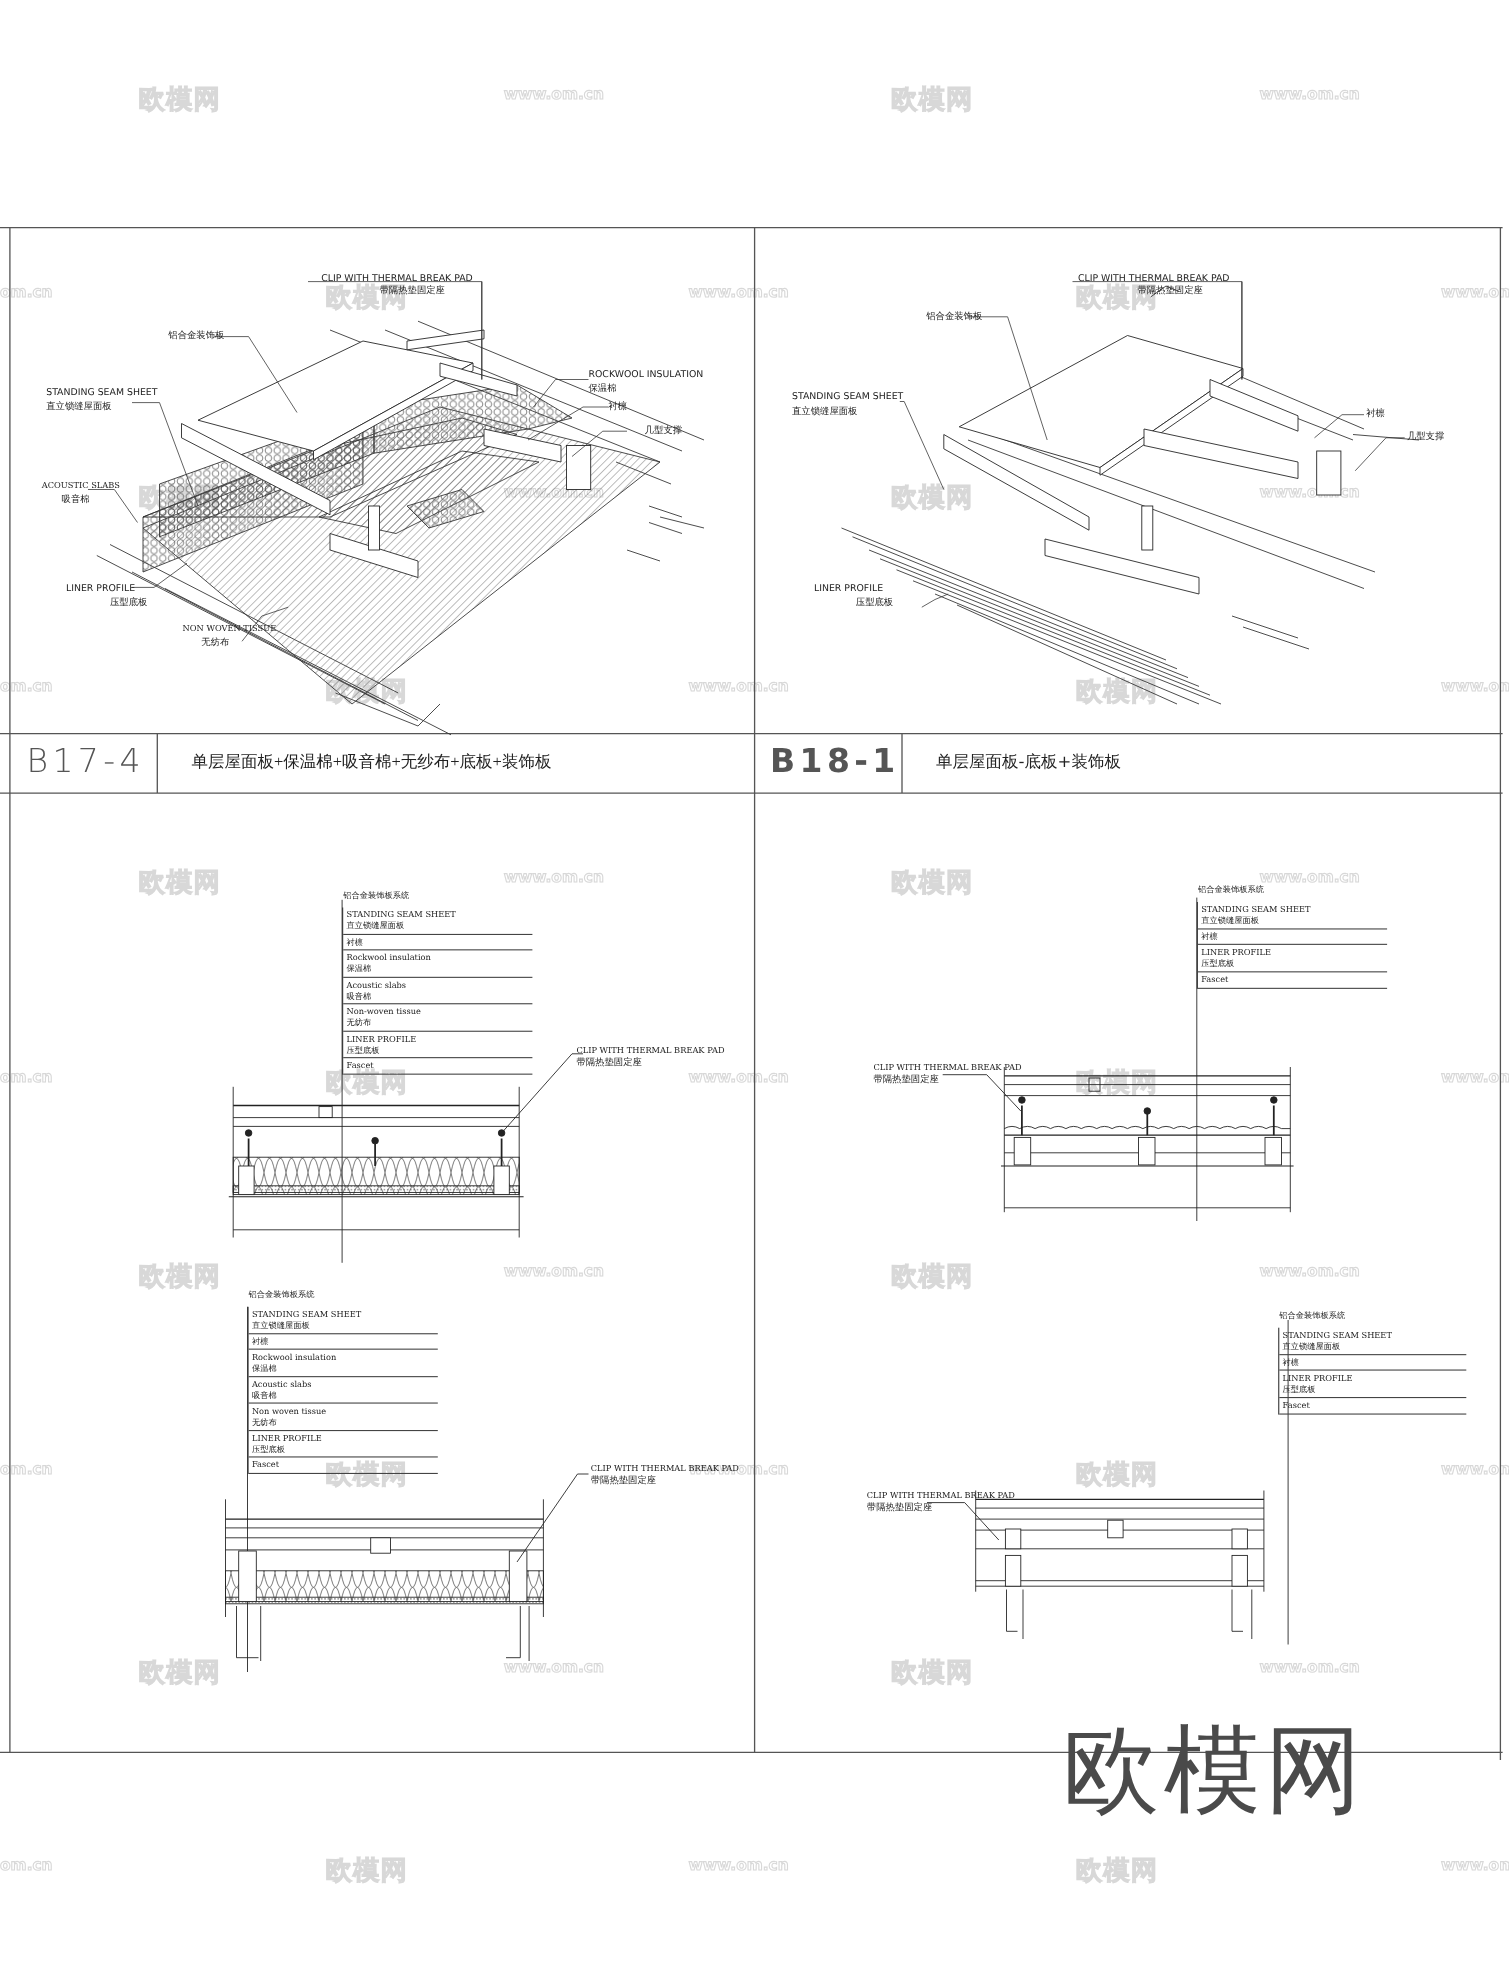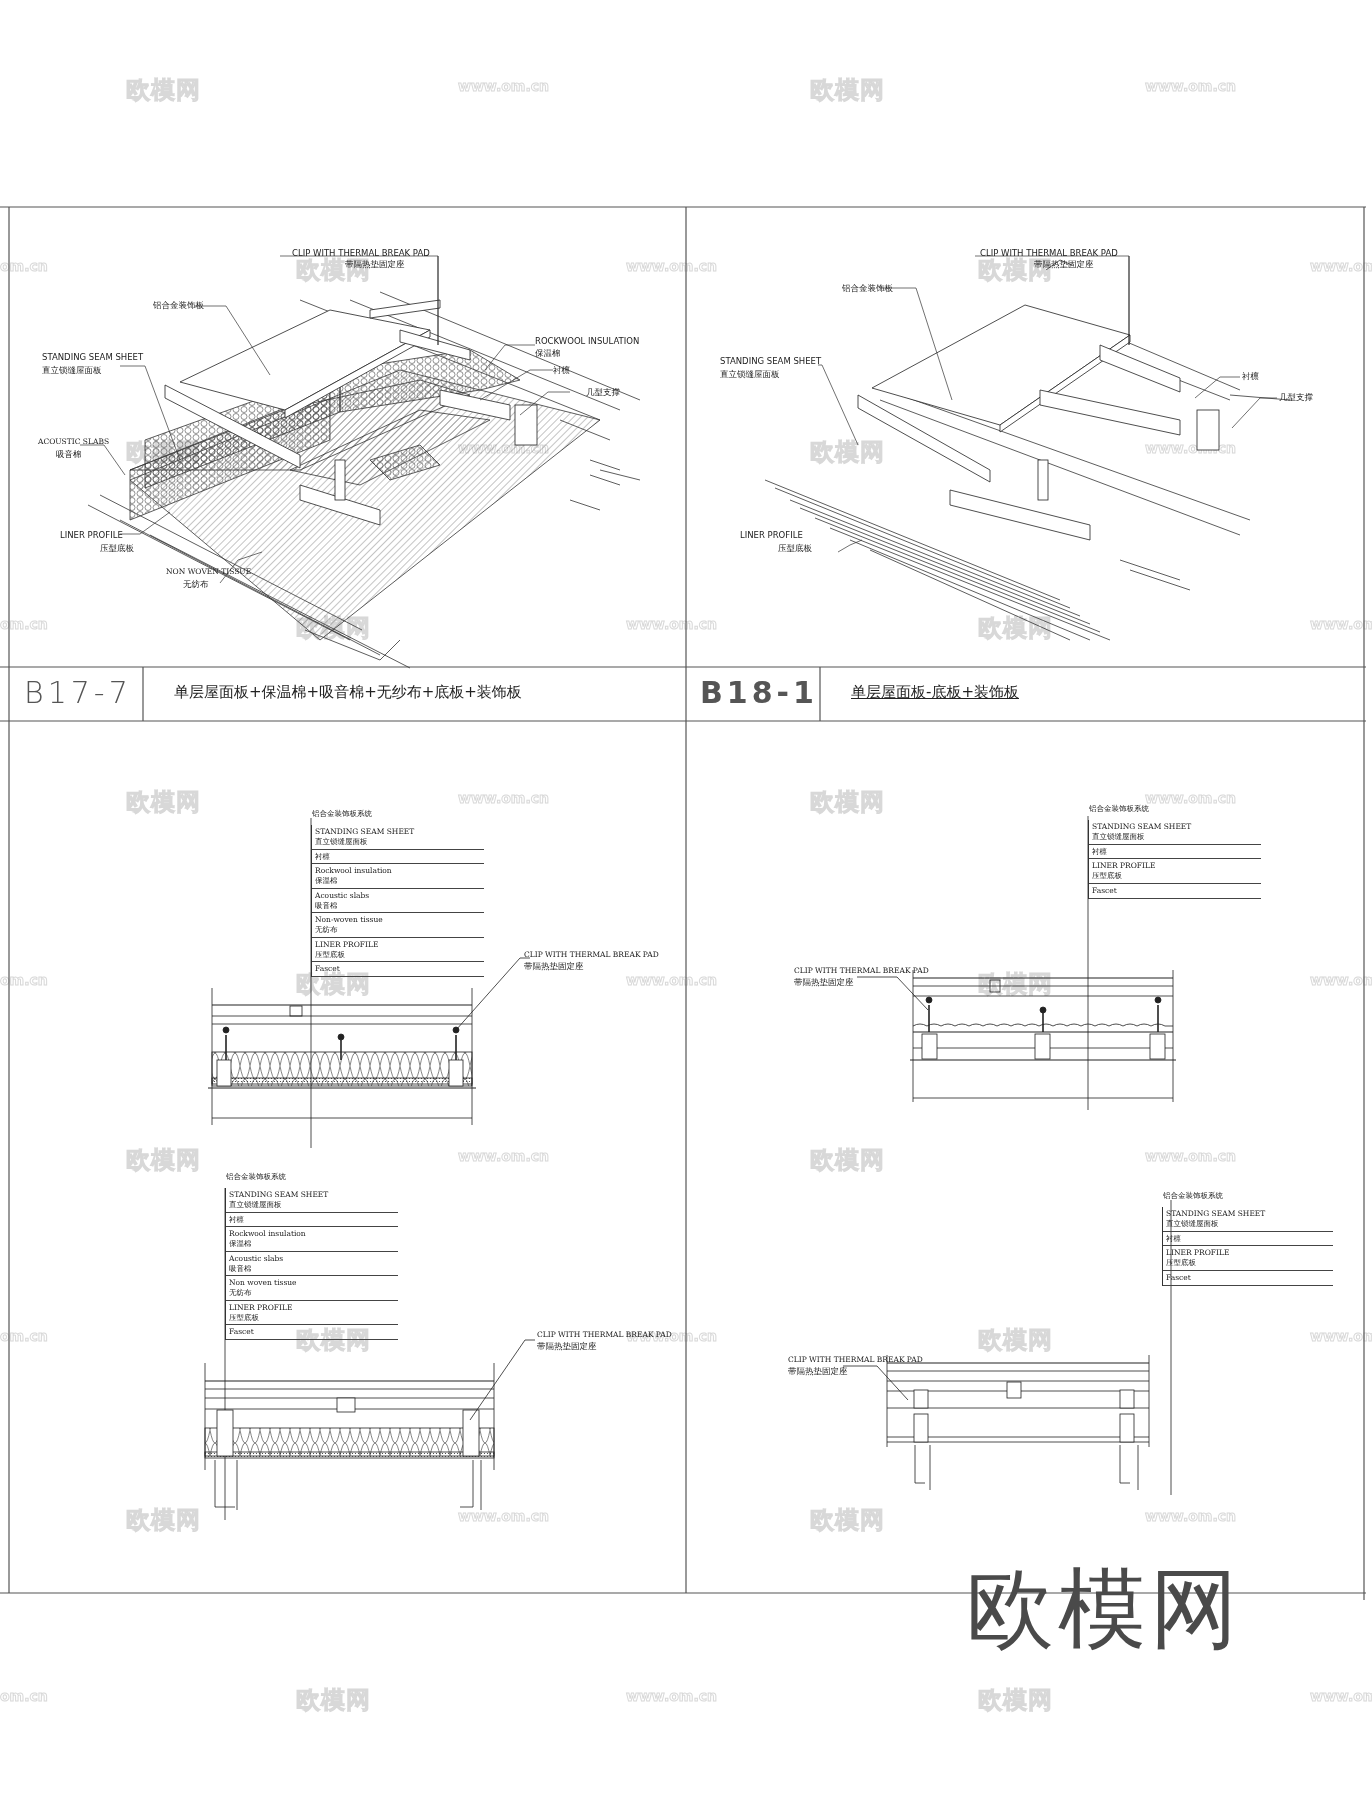--- a/index.html
+++ b/index.html
@@ -285,24 +285,24 @@
       <rect x="914" y="1414" width="14" height="28" fill="#fff"></rect>
       <rect x="1120" y="1414" width="14" height="28" fill="#fff"></rect>
       <polyline points="915,1445 915,1483 925,1483"></polyline>
       <polyline points="1120,1445 1120,1483 1130,1483"></polyline>
       <line x1="930" y1="1445" x2="930" y2="1490"></line>
       <line x1="1138" y1="1445" x2="1138" y2="1490"></line>
       <polyline points="843,1366 877,1366 908,1400"></polyline>
     </g>
   </svg>
 
-  <div class="title-code" style="left:24px;top:675px;">B17-7</div>
-  <div class="title-desc" style="left:174px;top:683px;">单层屋面板+保温棉+吸音棉+无纱布+底板+装饰板</div>
+  <div class="title-code" style="left:24px;top:675px;">B17-4</div>
+  <div class="title-desc" style="left:174px;top:683px;font-family:Liberation Serif, serif;">单层屋面板+保温棉+吸音棉+无纱布+底板+装饰板</div>
   <div class="title-code" style="left:700px;top:675px;font-weight:bold;">B18-1</div>
-  <div class="title-desc" style="left:851px;top:683px;text-decoration:underline;">单层屋面板-底板+装饰板</div>
+  <div class="title-desc" style="left:851px;top:683px;">单层屋面板-底板+装饰板</div>
 
   <div class="lbl" style="left:292px;top:248px;">CLIP WITH THERMAL BREAK PAD</div>
   <div class="lbl" style="left:345px;top:259px;">带隔热垫固定座</div>
   <div class="lbl" style="left:153px;top:300px;">铝合金装饰板</div>
   <div class="lbl" style="left:42px;top:352px;">STANDING SEAM SHEET</div>
   <div class="lbl" style="left:42px;top:365px;">直立锁缝屋面板</div>
   <div class="lbl" style="left:535px;top:336px;">ROCKWOOL INSULATION</div>
   <div class="lbl" style="left:535px;top:348px;">保温棉</div>
   <div class="lbl" style="left:553px;top:365px;">衬檩</div>
   <div class="lbl" style="left:586px;top:387px;">几型支撑</div>

